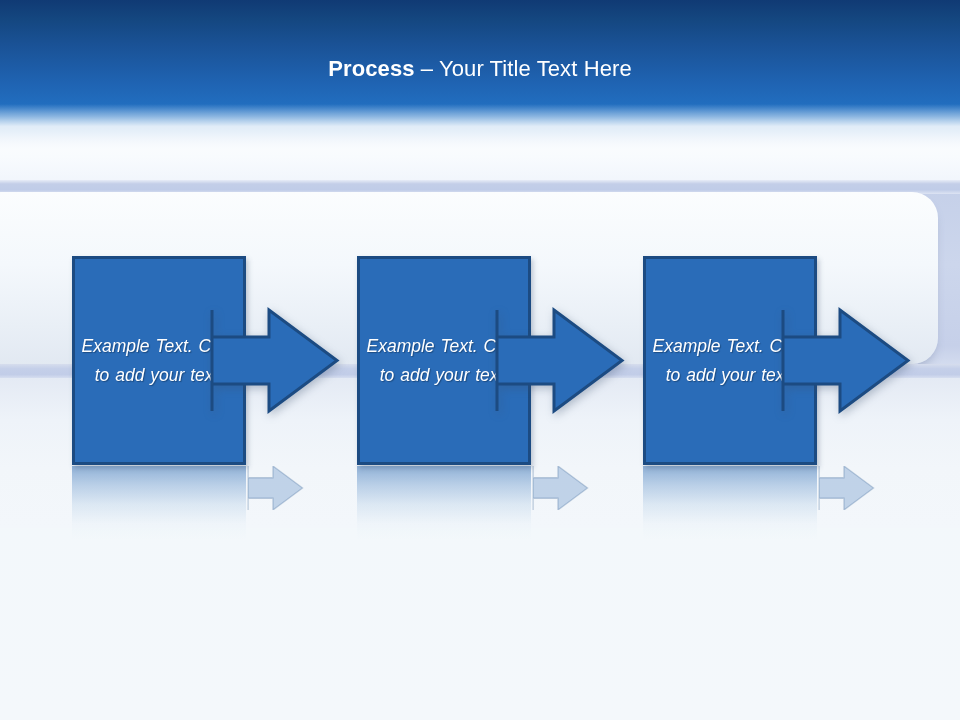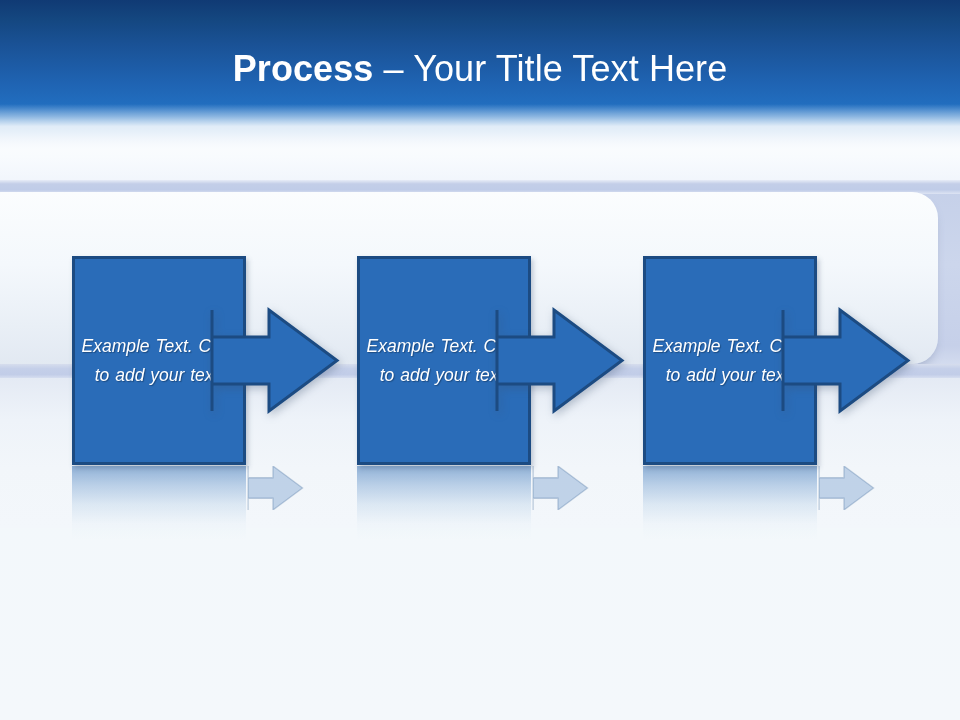--- a/index.html
+++ b/index.html
@@ -127,21 +127,21 @@
   }
 
   
   .title {
     position: absolute;
     left: 0;
     top: 47px;
     width: 960px;
     text-align: center;
     color: #ffffff;
-    font-size: 36px;
+    font-size: 22px;
     line-height: 44px;
     letter-spacing: 0.1px;
     white-space: nowrap;
     font-weight: 400;
   }
   .title .strong { font-weight: 700; }
   .title .dash { font-weight: 400; }
 
   
   .stages {

